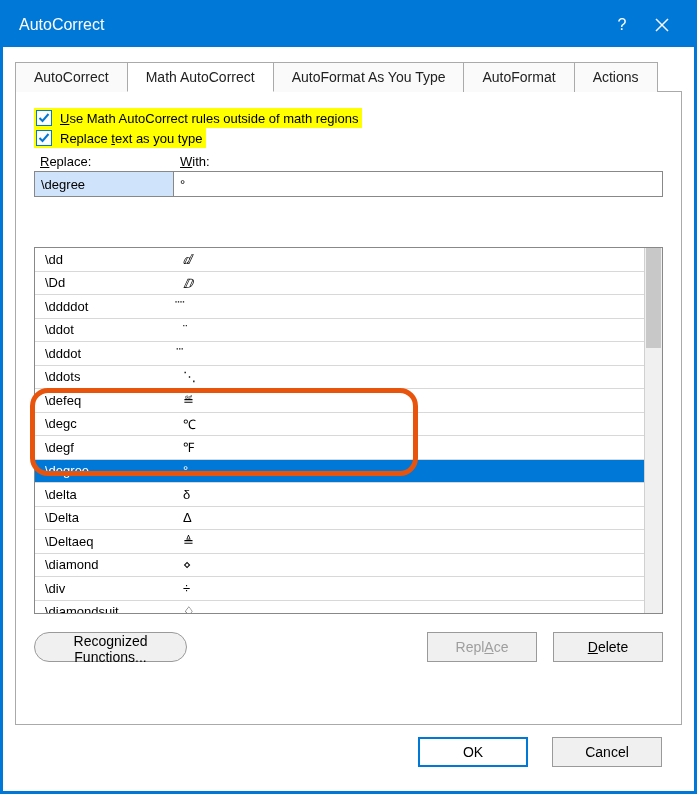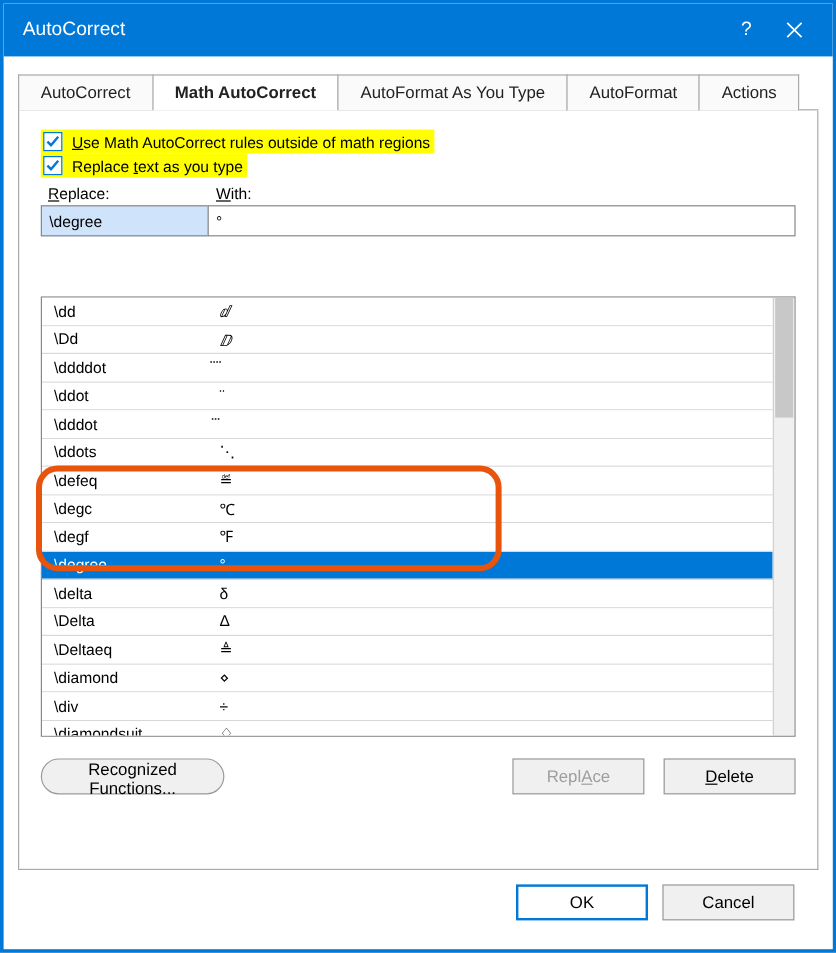--- a/index.html
+++ b/index.html
@@ -35,21 +35,21 @@
     border-bottom: none;
     background: #fff;
     padding: 6px 18px;
     margin-right: -1px;
     cursor: pointer;
     position: relative;
     top: 1px;
     font-size: 14px;
     color: #222;
   }
-  .tab.active { background: #fff; border-bottom: 1px solid #fff; z-index: 2; font-weight: bold; }
+  .tab.active { background: #fff; border-bottom: 1px solid #fff; z-index: 2; }
   .tab:not(.active) { background: #fafafa; }
   
   .panel {
     border: 1px solid #aaa;
     border-top: none;
     padding: 16px 18px 18px 18px;
     flex: 1;
     display: flex;
     flex-direction: column;
     position: relative;
@@ -113,21 +113,21 @@
   .panel-buttons .spacer { flex: 1; }
   .btn {
     min-width: 110px; height: 30px; border: 1px solid #9a9a9a;
     background: #f0f0f0; font-family: inherit; font-size: 14px; cursor: pointer;
     padding: 0 12px;
   }
   .btn u { text-decoration: underline; }
   .btn.disabled { color: #9e9e9e; cursor: default; }
   .btn.rf { width: 153px; border-radius: 15px; }
   
-  .footer { padding: 12px 20px 14px 0; display: flex; justify-content: flex-end; gap: 12px; }
+  .footer { padding: 12px 20px 14px 0; display: flex; justify-content: flex-end; gap: 24px; }
   .footer .btn.primary { border: 2px solid #0078d7; background: #fff; }
 </style>
 </head>
 <body>
 
 <div class="titlebar">
   <span class="title">AutoCorrect</span>
   <span class="help">?</span>
   <span class="close">
     <svg width="14" height="14" viewBox="0 0 14 14">

